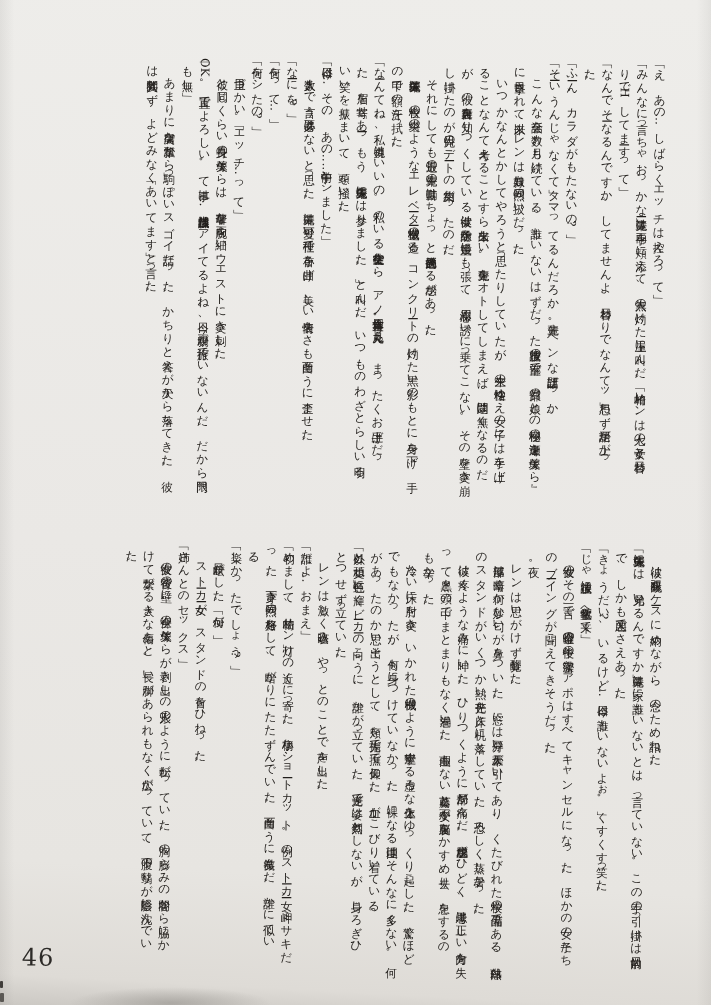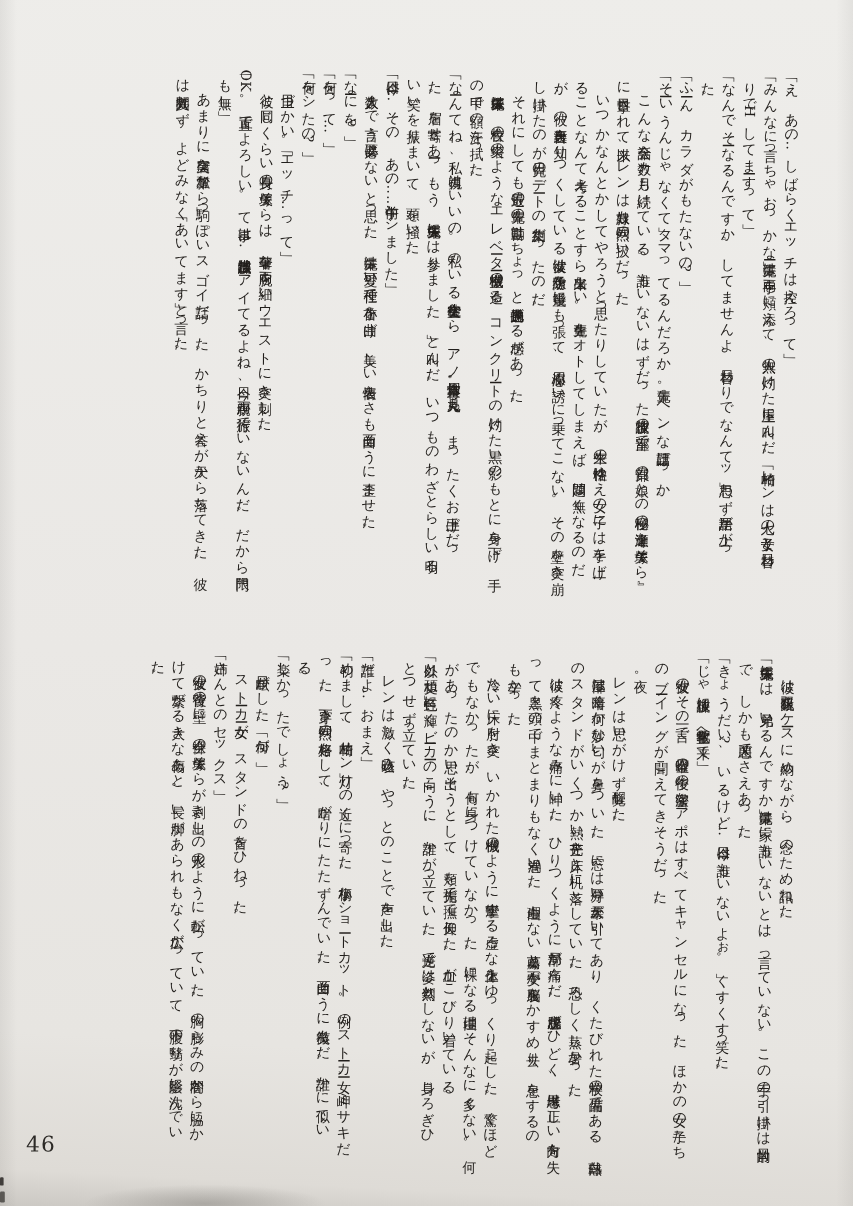--- a/index.html
+++ b/index.html
@@ -33,21 +33,21 @@
     letter-spacing: 0.2px;
     text-align: start;
   }
   .vblock p { margin: 0; padding: 0; }
   #top-block    { top: 61px;  height: 419px; }
   #bottom-block { top: 546px; height: 415px; }
   #page-number {
     position: absolute;
     left: 28px;
     top: 948px;
-    font-size: 18px;
+    font-size: 24px;
     color: #2c2a27;
     letter-spacing: 1px;
   }
   .speck {
     position: absolute;
     background: #403d3a;
     border-radius: 1px;
   }
   #speck-1 { left: 0; top: 981px; width: 3px; height: 7px; }
   #speck-2 { left: 0; top: 993px; width: 4px; height: 9px; opacity: .8; }

